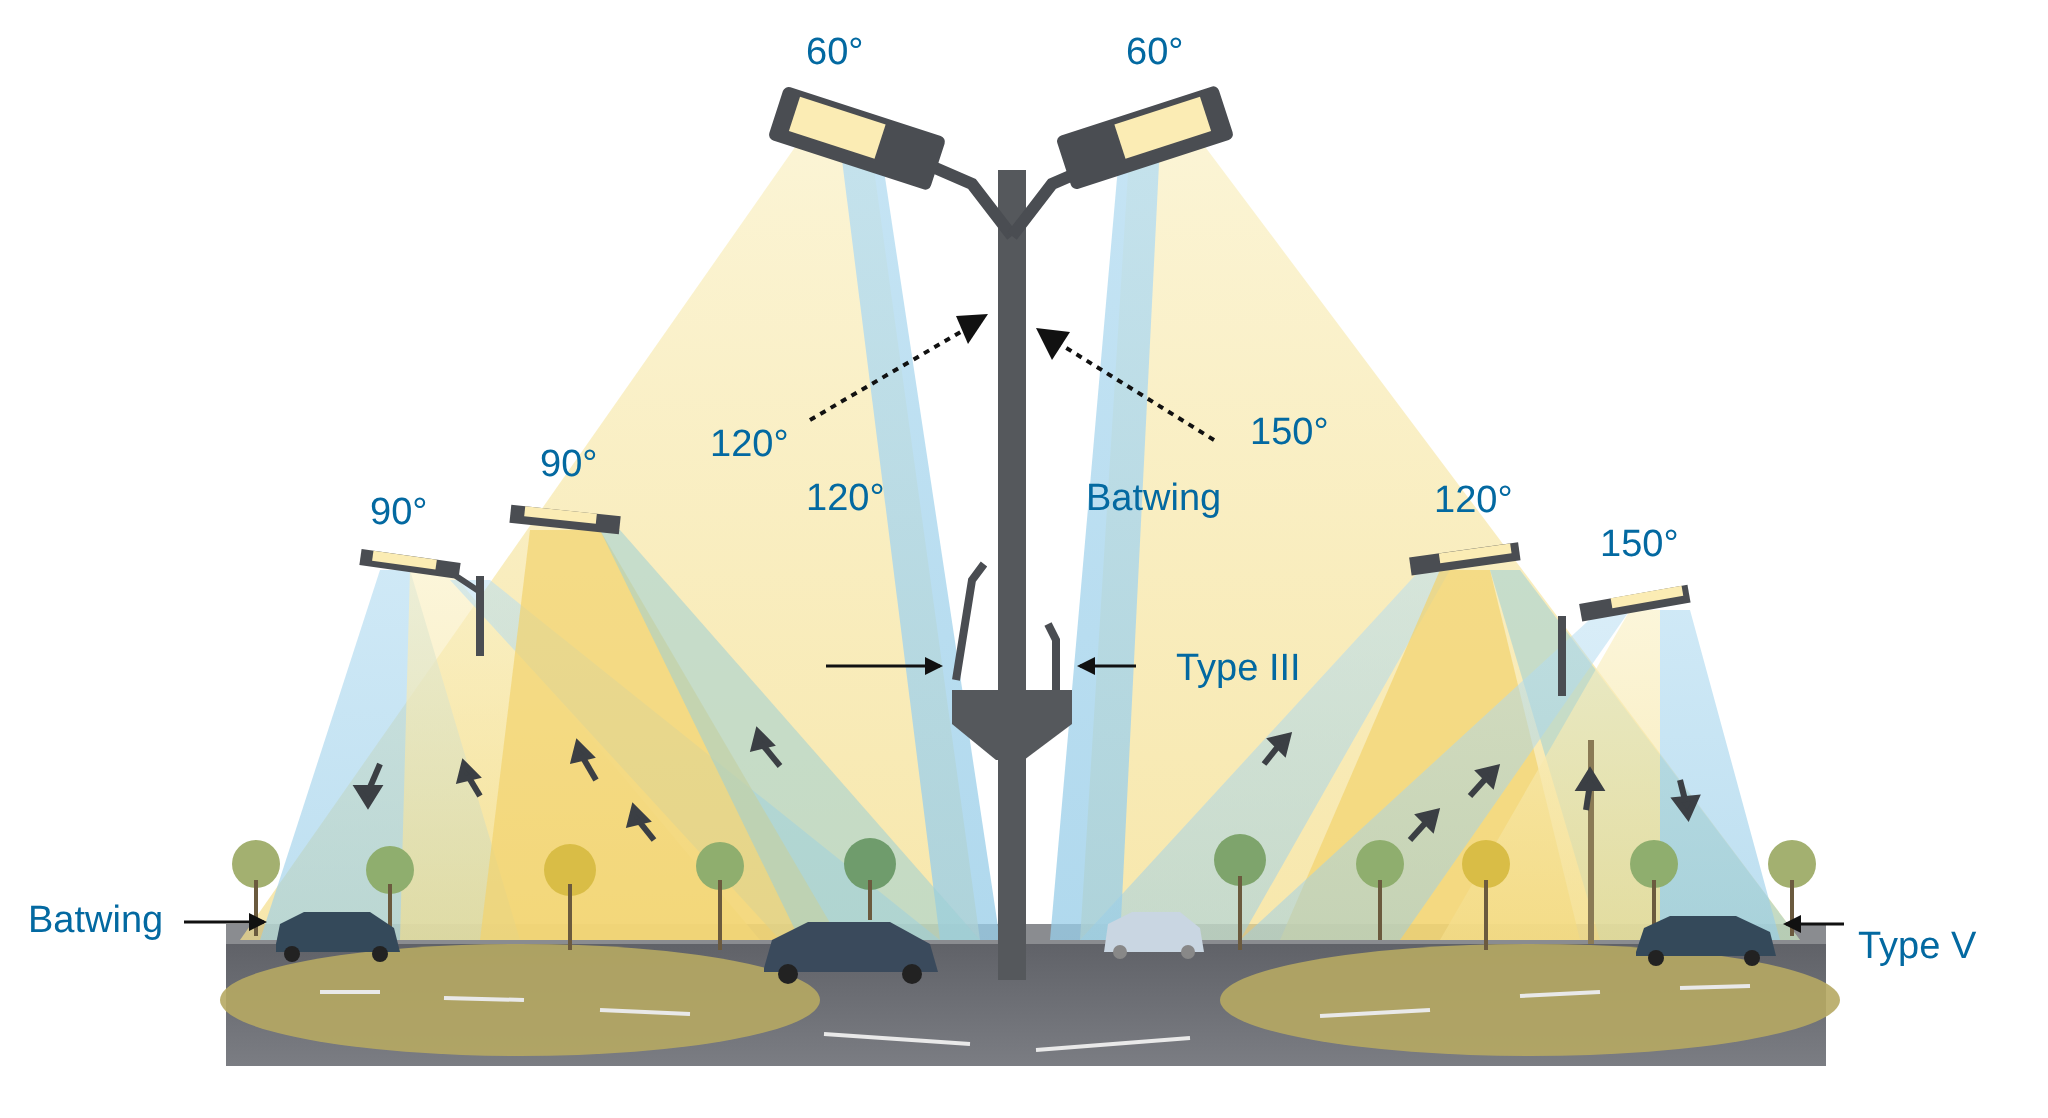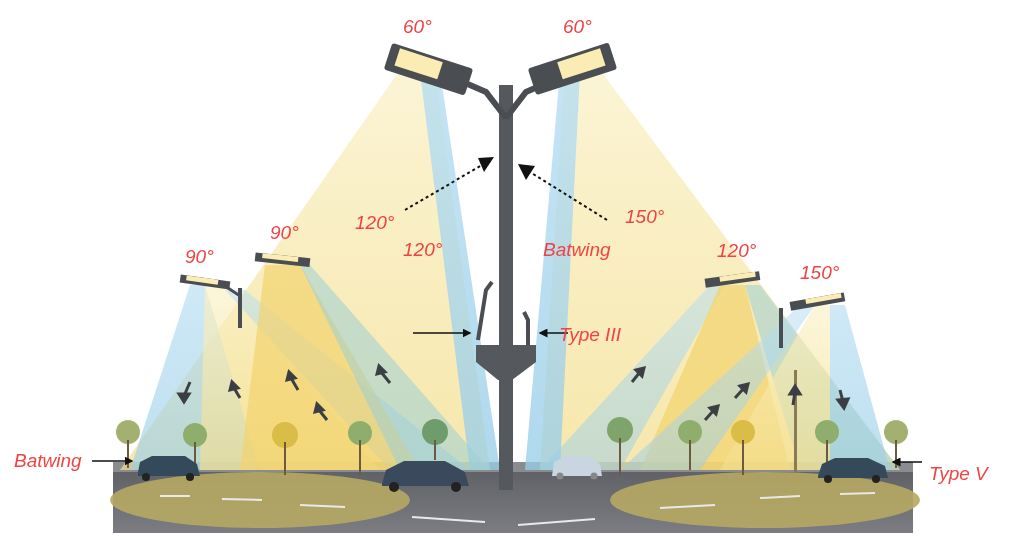--- a/index.html
+++ b/index.html
@@ -1,18 +1,18 @@
 <!DOCTYPE html>
 <html><head>
 <meta charset="utf-8">
 <style>
   html,body{margin:0;padding:0;background:#ffffff;}
   body{width:1024px;height:559px;position:relative;overflow:hidden;font-family:"Liberation Sans","DejaVu Sans",sans-serif;}
   #scene{position:absolute;left:0;top:0;width:1024px;height:559px;}
-  .lbl{position:absolute;font-size:19px;color:#ef4444;white-space:nowrap;line-height:1;font-style:italic;}
+  .lbl{position:absolute;font-size:19px;color:#0369a1;white-space:nowrap;line-height:1;}
 </style>
 </head>
 <body>
 
 <div id="scene">
 <svg width="1024" height="559" viewBox="0 0 1024 559">
   <defs>
     <linearGradient id="warm" x1="0" y1="0" x2="0" y2="1">
       <stop offset="0" stop-color="#faf1c8" stop-opacity="0.9"></stop>
       <stop offset="1" stop-color="#f4de8c" stop-opacity="0.85"></stop>
@@ -210,16 +210,16 @@
 <span class="lbl" style="left:403px;top:17px;">60°</span>
 <span class="lbl" style="left:563px;top:17px;">60°</span>
 <span class="lbl" style="left:355px;top:213px;">120°</span>
 <span class="lbl" style="left:403px;top:240px;">120°</span>
 <span class="lbl" style="left:625px;top:207px;">150°</span>
 <span class="lbl" style="left:543px;top:240px;">Batwing</span>
 <span class="lbl" style="left:185px;top:247px;">90°</span>
 <span class="lbl" style="left:270px;top:223px;">90°</span>
 <span class="lbl" style="left:717px;top:241px;">120°</span>
 <span class="lbl" style="left:800px;top:263px;">150°</span>
-<span class="lbl" style="left:559px;top:325px;">Type III</span>
+<span class="lbl" style="left:588px;top:325px;">Type III</span>
 <span class="lbl" style="left:14px;top:451px;">Batwing</span>
 <span class="lbl" style="left:929px;top:464px;">Type V</span>
 </div>
 
 </body></html>

